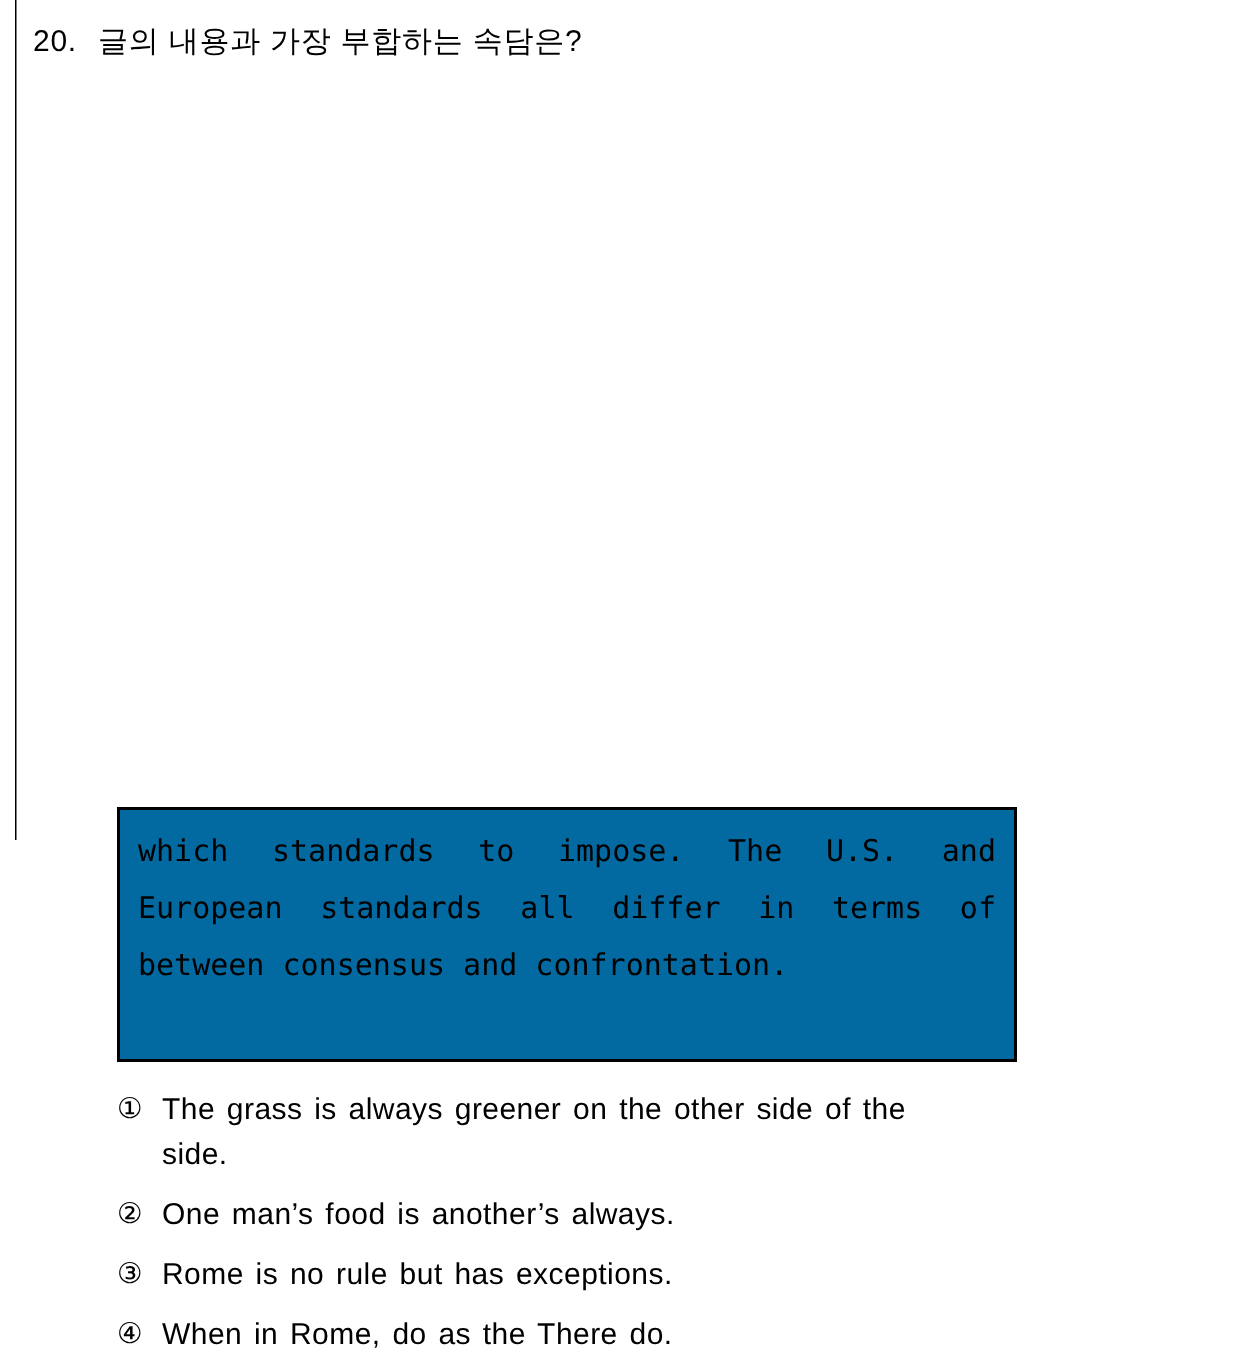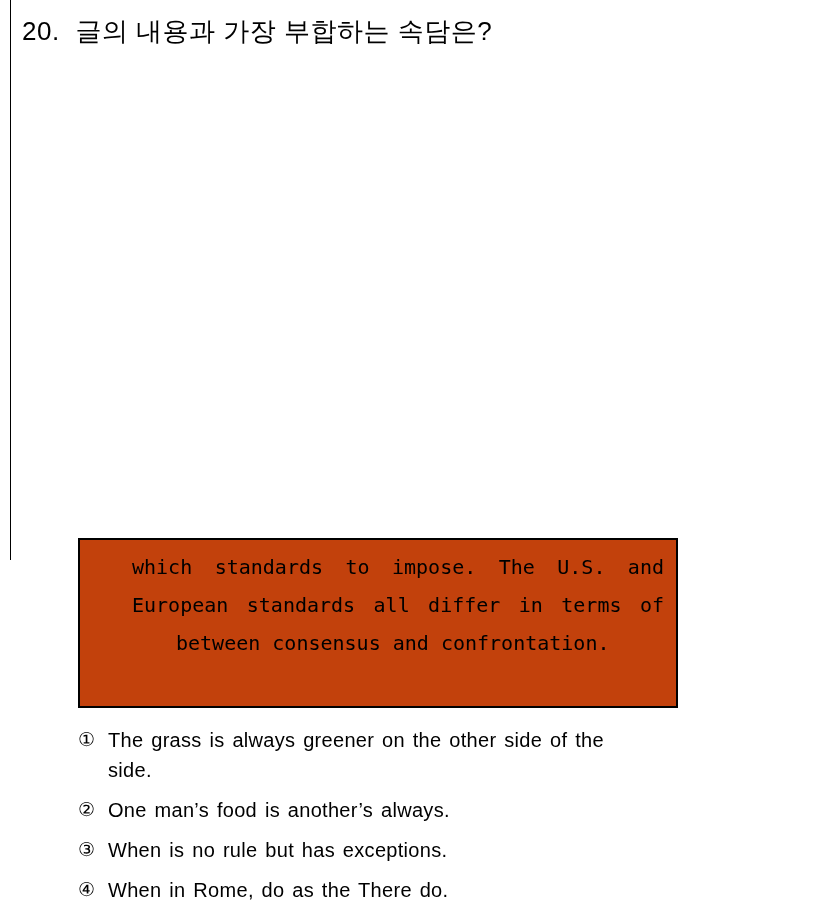--- a/index.html
+++ b/index.html
@@ -14,21 +14,21 @@
     font-family: "Liberation Sans", sans-serif;
     color: #000000;
     overflow: hidden;
   }
 
   
   .question-line {
     position: absolute;
     left: 22px;
     top: 14px;
-    font-size: 26px;
+    font-size: 20px;
     letter-spacing: 0.5px;
     white-space: nowrap;
   }
   .q-number {
     display: inline;
   }
   .q-text {
     display: inline;
     margin-left: 8px;
   }
@@ -45,41 +45,39 @@
 
   
   .excerpt-box {
     position: absolute;
     left: 78px;
     top: 538px;
     width: 600px;
     height: 170px;
     border: 2px solid #000000;
     box-sizing: border-box;
-    background: #c2410c;
-    padding-left: 40px;
+    background: #0369a1;
   }
   .excerpt-inner {
     padding: 8px 12px 8px 12px;
     font-family: "DejaVu Sans Mono", monospace;
     font-size: 20px;
     line-height: 38px;
     text-align: justify;
     text-align-last: justify;
     letter-spacing: 0px;
   }
   .excerpt-line {
     display: block;
     text-align: justify;
     text-align-last: justify;
     white-space: pre-wrap;
   }
   .excerpt-line.last {
     text-align-last: left;
-    margin-left: 44px;
   }
 
   
   .choices {
     position: absolute;
     left: 78px;
     top: 725px;
     width: 720px;
   }
   .choice {
@@ -128,21 +126,21 @@
     <span class="choice-text wrap-indent">side.</span>
   </div>
 
   <div class="choice">
     <span class="choice-marker">②</span>
     <span class="choice-text">One man’s food is another’s always.</span>
   </div>
 
   <div class="choice">
     <span class="choice-marker">③</span>
-    <span class="choice-text">When is no rule but has exceptions.</span>
+    <span class="choice-text">Rome is no rule but has exceptions.</span>
   </div>
 
   <div class="choice">
     <span class="choice-marker">④</span>
     <span class="choice-text">When in Rome, do as the There do.</span>
   </div>
 
 </div>
 
 </body></html>

